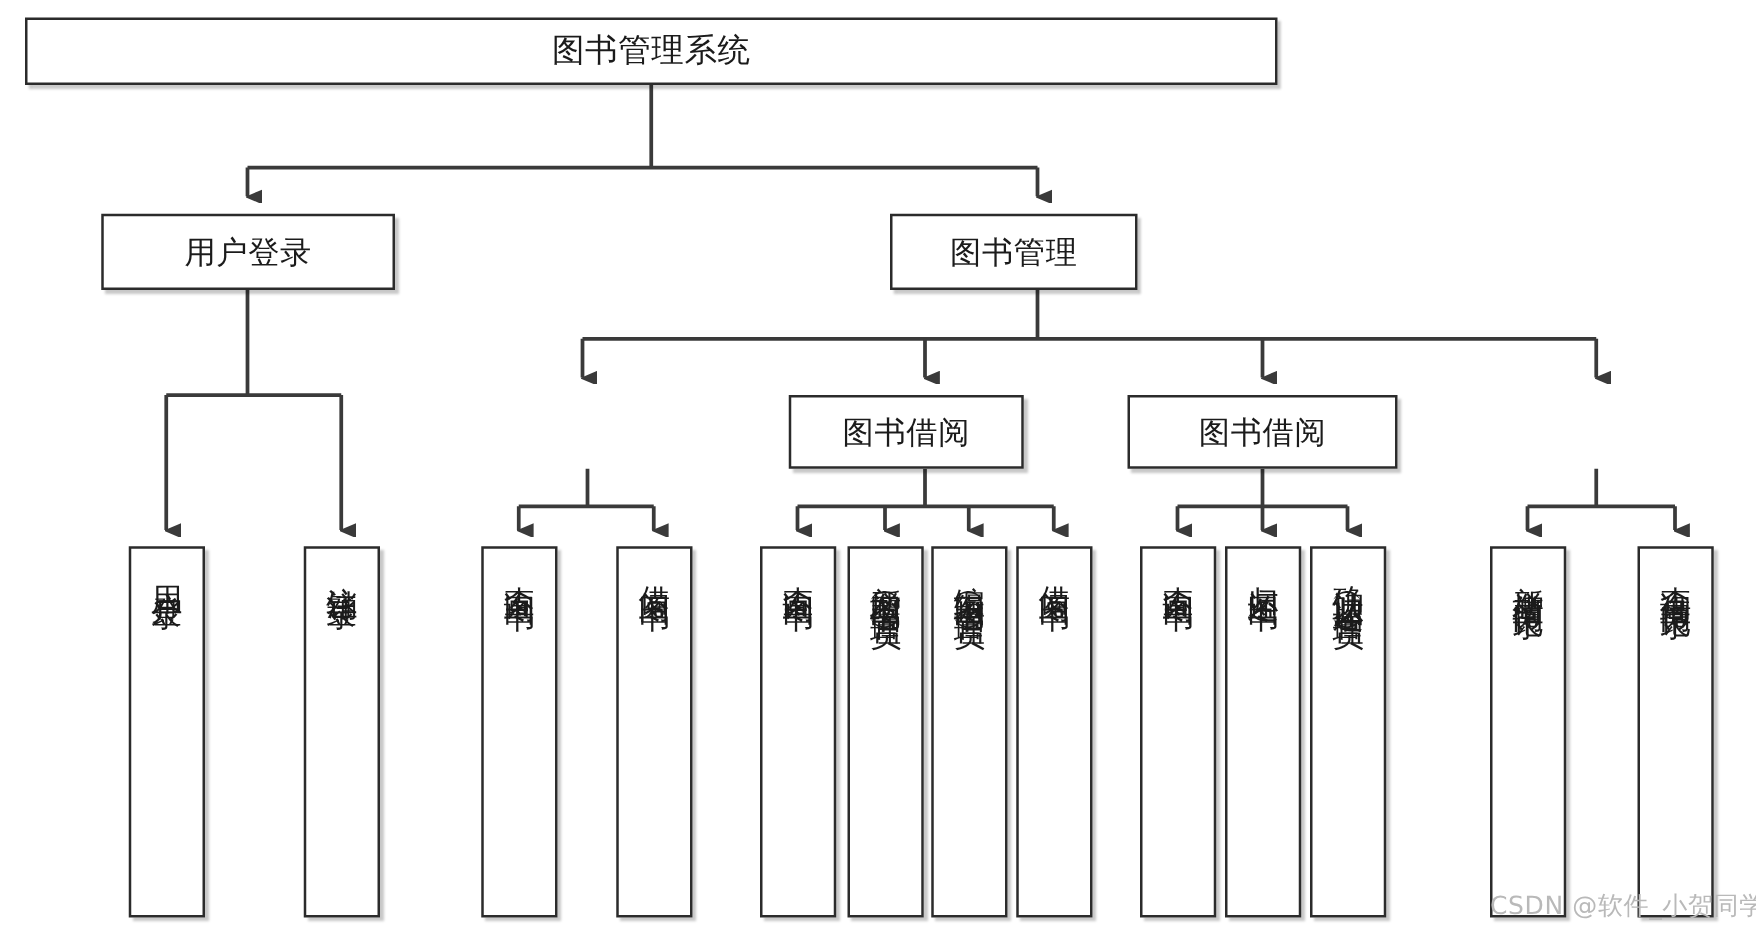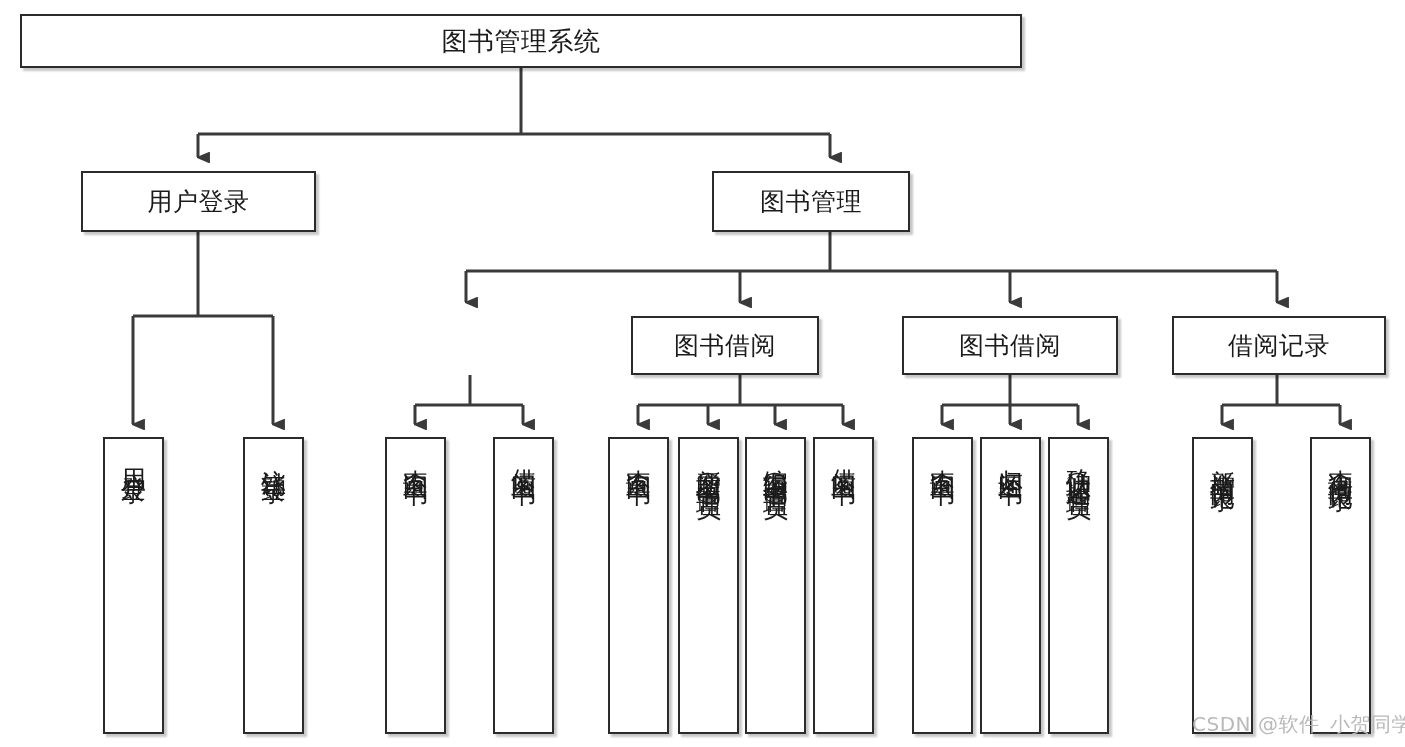--- a/index.html
+++ b/index.html
@@ -142,23 +142,20 @@
 
 
   <div class="node horizontal" style="left:631px; top:316px; width:188px; height:59px;">
     <span class="node-label">图书借阅</span>
   </div>
 
   <div class="node horizontal" style="left:902px; top:316px; width:216px; height:59px;">
     <span class="node-label">图书借阅</span>
   </div>
 
-  <div class="node horizontal" style="left:1172px; top:316px; width:214px; height:59px;">
-    <span class="node-label">借阅记录</span>
-  </div>
 
   <div class="node vertical" style="left:103px; top:437px; width:61px; height:297px;">
     <span class="node-label">用户登录</span>
   </div>
 
   <div class="node vertical" style="left:243px; top:437px; width:61px; height:297px;">
     <span class="node-label">注销登录</span>
   </div>
 
   <div class="node vertical" style="left:385px; top:437px; width:61px; height:297px;">

